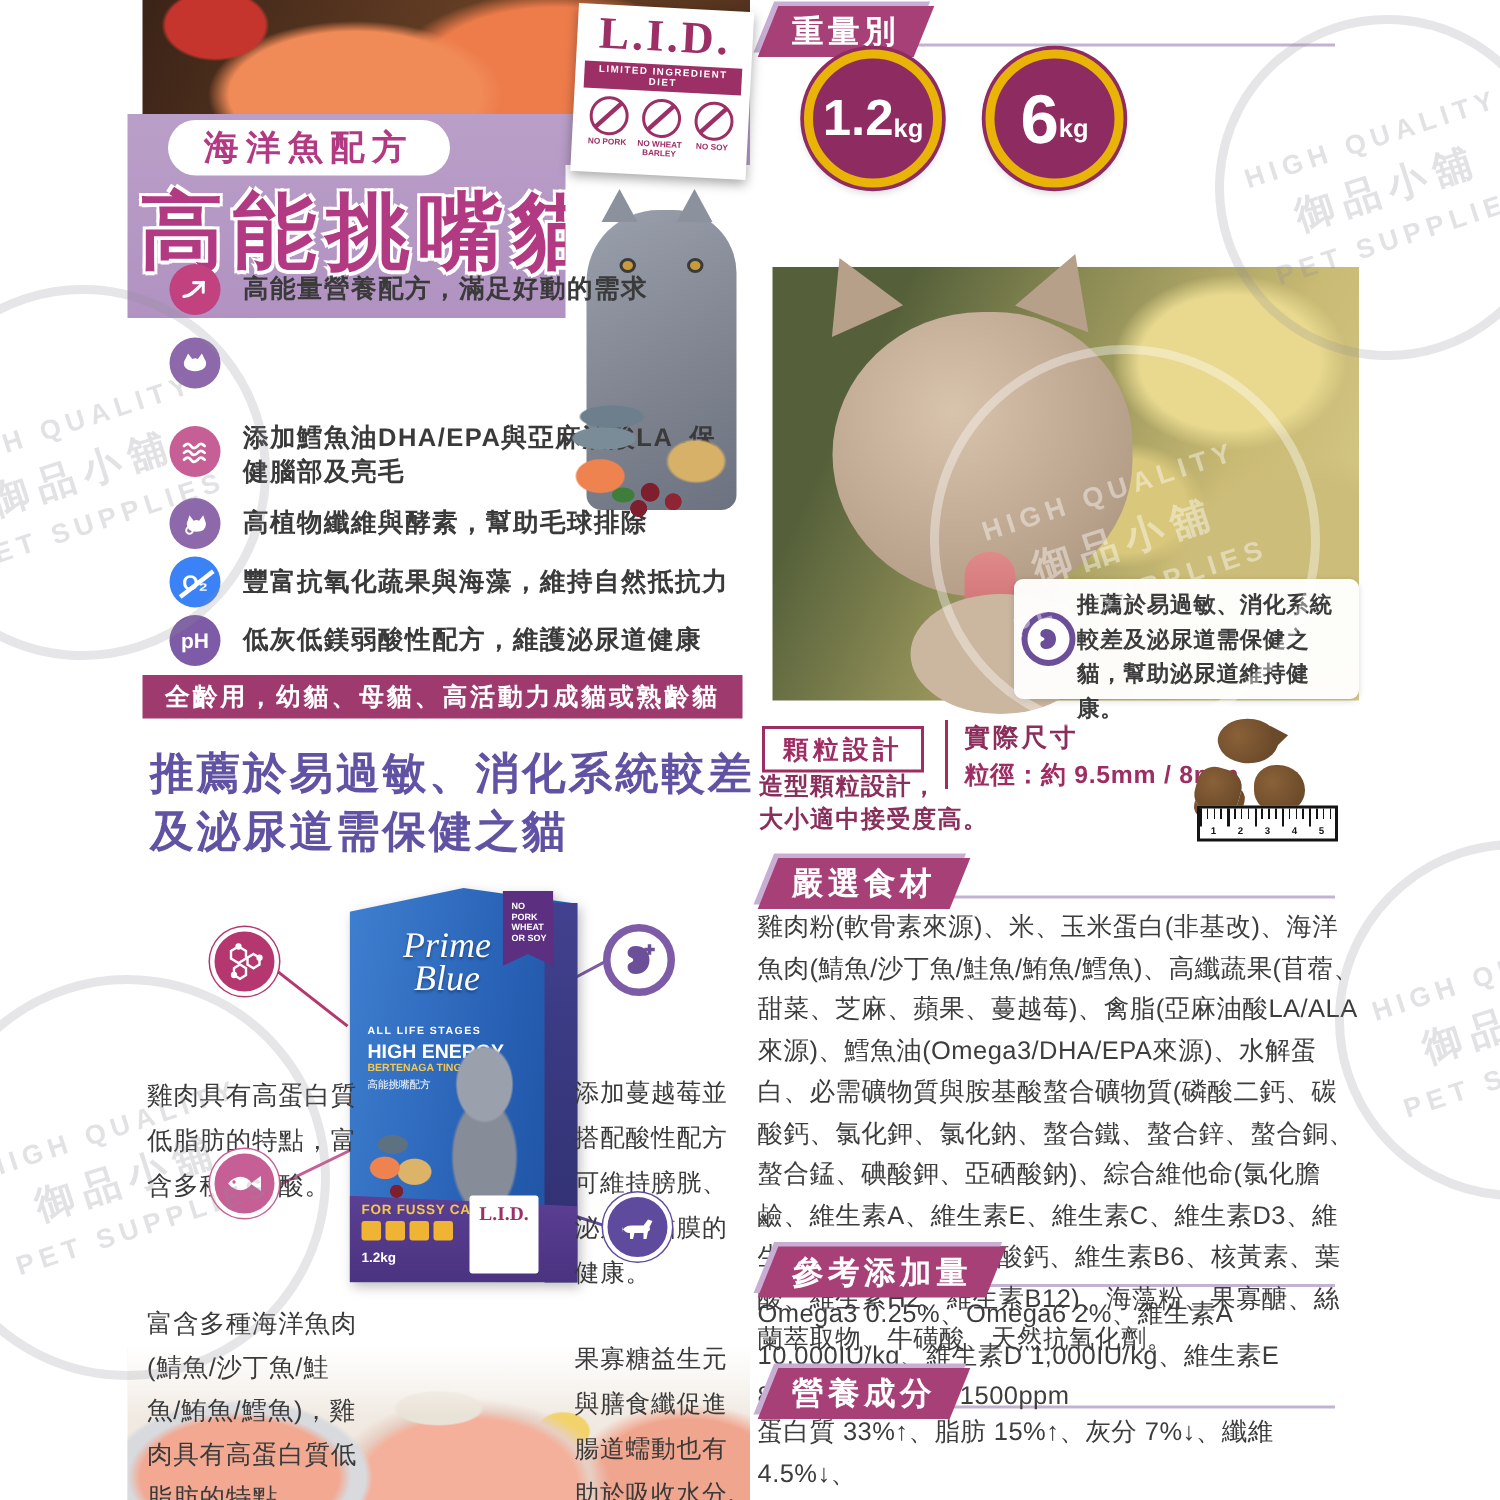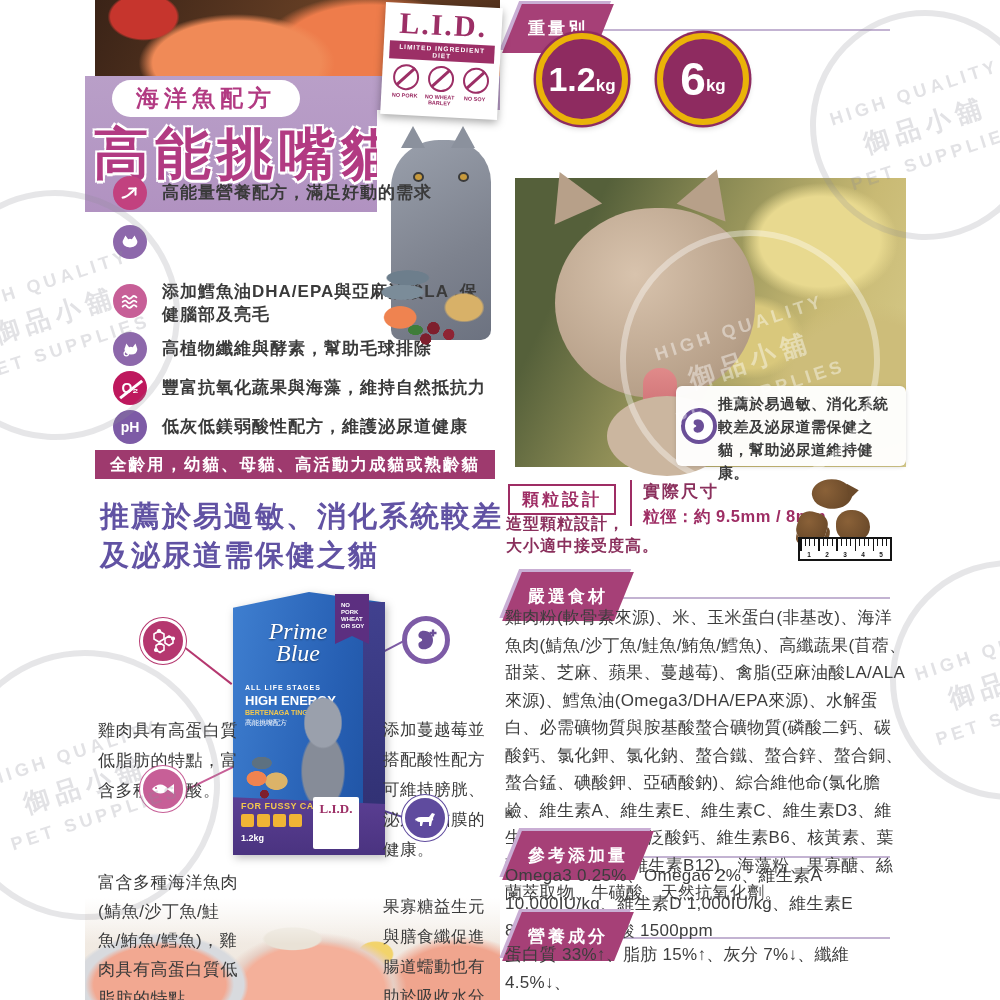--- a/index.html
+++ b/index.html
@@ -63,21 +63,21 @@
       radial-gradient(9px 9px at 42% 90%, #7e1f2d 0 60%, transparent 65%),
       radial-gradient(12px 8px at 34% 80%, #3f7d3a 0 60%, transparent 65%);
   }
 
   .bullet-icon { position:absolute; left:113px; width:34px; height:34px; border-radius:50%;
     display:flex; align-items:center; justify-content:center; z-index:3; color:#fff; }
   .bullet-icon svg { width:22px; height:22px; }
   .bullet-text { position:absolute; left:162px; width:335px; font-size:17px; line-height:23px;
     color:#3a3a3a; font-weight:bold; letter-spacing:1px; z-index:3; }
   .ic-magenta { background:#c2417f; } .ic-purple { background:#8d68ab; }
-  .ic-pink { background:#c75f97; } .ic-deep { background:#be185d; } .ic-violet { background:#7d5ba6; }
+  .ic-pink { background:#c75f97; } .ic-deep { background:#3b82f6; } .ic-violet { background:#7d5ba6; }
   .ic-text { font-size:14px; font-weight:bold; position:relative; }
   .o2slash::after { content:""; position:absolute; left:-4px; top:8px; width:28px; height:2.5px; background:#fff; transform:rotate(-38deg); }
 
   .age-banner { left:95px; top:450px; width:400px; height:29px; background:#9e3a6e; color:#fff;
     display:flex; align-items:center; justify-content:center; font-size:16.5px; font-weight:bold; letter-spacing:2px; z-index:3; }
 
   .reco-heading { left:100px; top:497px; font-size:29px; font-weight:bold; color:#6152a3;
     line-height:39px; letter-spacing:2px; z-index:3; }
 
   
@@ -128,22 +128,22 @@
       radial-gradient(46px 18px at 50% 40%, #e9e2d6 0 60%, transparent 66%),
       radial-gradient(120px 70px at 18% 85%, #f2a891 0 55%, #d8dade 62% 70%, transparent 74%),
       radial-gradient(130px 80px at 55% 90%, #f4b09a 0 55%, #e7cfc4 62%, transparent 72%),
       radial-gradient(110px 70px at 90% 85%, #f0a58e 0 55%, transparent 70%),
       radial-gradient(28px 20px at 70% 55%, #f2d36b 0 60%, transparent 66%),
       radial-gradient(20px 14px at 40% 75%, #f5da74 0 60%, transparent 66%),
       linear-gradient(#f4efe9,#ede4da);
   }
 
   
-  .sec-tab { position:absolute; z-index:3; color:#fff; font-size:17px; font-weight:bold; letter-spacing:3px;
-    padding:13px 16px; background:transparent; }
+  .sec-tab { position:absolute; z-index:3; color:#fff; font-size:21px; font-weight:bold; letter-spacing:3px;
+    padding:3px 16px; background:transparent; }
   .sec-tab::before { content:""; position:absolute; inset:0; background:#a64077; transform:skewX(-22deg);
     z-index:-1; box-shadow:-4px -3px 0 0 #c9aed4; }
   .sec-line { position:absolute; height:1.5px; background:#c3b3d2; z-index:2; }
 
   .wbadge { position:absolute; width:92px; height:92px; border-radius:50%; background:#8e2b60;
     border:6px solid #eab308; box-shadow:0 0 0 2.5px #8e2b60, 0 3px 6px rgba(0,0,0,.2);
     display:flex; align-items:baseline; justify-content:center; color:#fff; z-index:3; }
   .wbadge .val { font-weight:bold; align-self:center; }
   .wbadge .unit { font-size:17px; font-weight:bold; align-self:center; margin-top:14px; }
 

